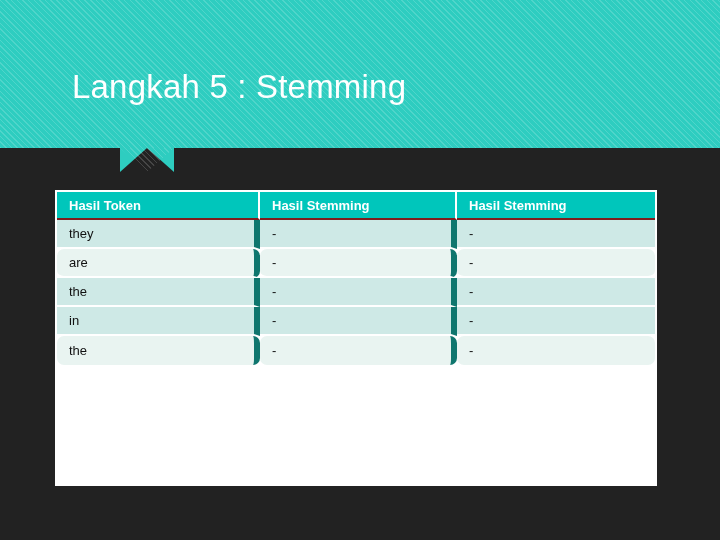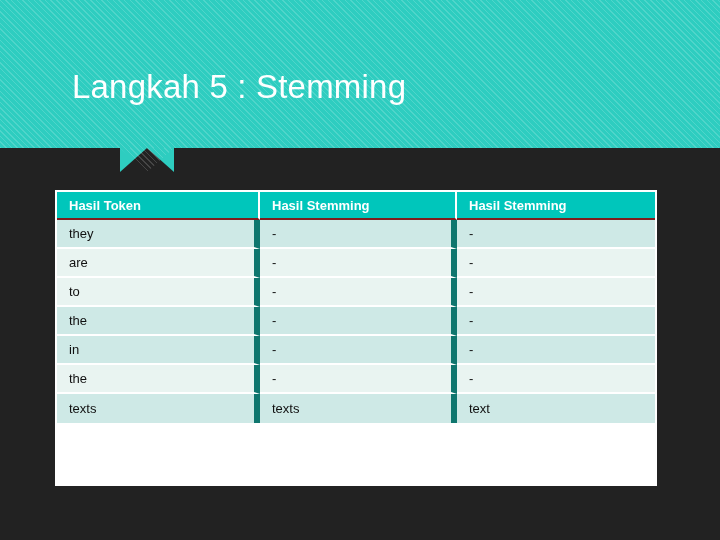--- a/index.html
+++ b/index.html
@@ -120,21 +120,21 @@
     padding: 0 0 0 12px;
     border-right: 6px solid #0f766e;
     border-bottom: 2px solid #ffffff;
     box-sizing: border-box;
     white-space: nowrap;
   }
   #result-table td:last-child { border-right: none; }
   #result-table tbody tr:last-child td { border-bottom: none; }
 
   #result-table tbody tr.odd  td { background: #cee9e6; }
-  #result-table tbody tr.even td { background: #e9f4f1; }
+  #result-table tbody tr.even td { background: #e9f4f1; border-radius: 7px; }
 
   
   #table-frame {
     position: absolute;
     left: 55px;
     top: 190px;
     width: 602px;
     height: 296px;
     background: #ffffff;
     box-sizing: border-box;
@@ -170,41 +170,31 @@
       <tr class="odd">
         <td>they</td>
         <td>-</td>
         <td>-</td>
       </tr>
       <tr class="even">
         <td>are</td>
         <td>-</td>
         <td>-</td>
       </tr>
-      <tr class="even">
-        <td>to</td>
-        <td>-</td>
-        <td>-</td>
-      </tr>
       <tr class="odd">
         <td>the</td>
         <td>-</td>
         <td>-</td>
       </tr>
       <tr class="odd">
         <td>in</td>
         <td>-</td>
         <td>-</td>
       </tr>
       <tr class="even">
         <td>the</td>
         <td>-</td>
         <td>-</td>
       </tr>
-      <tr class="odd">
-        <td>texts</td>
-        <td>texts</td>
-        <td>text</td>
-      </tr>
     </tbody>
   </table>
 
 </div>
 
 </body></html>

